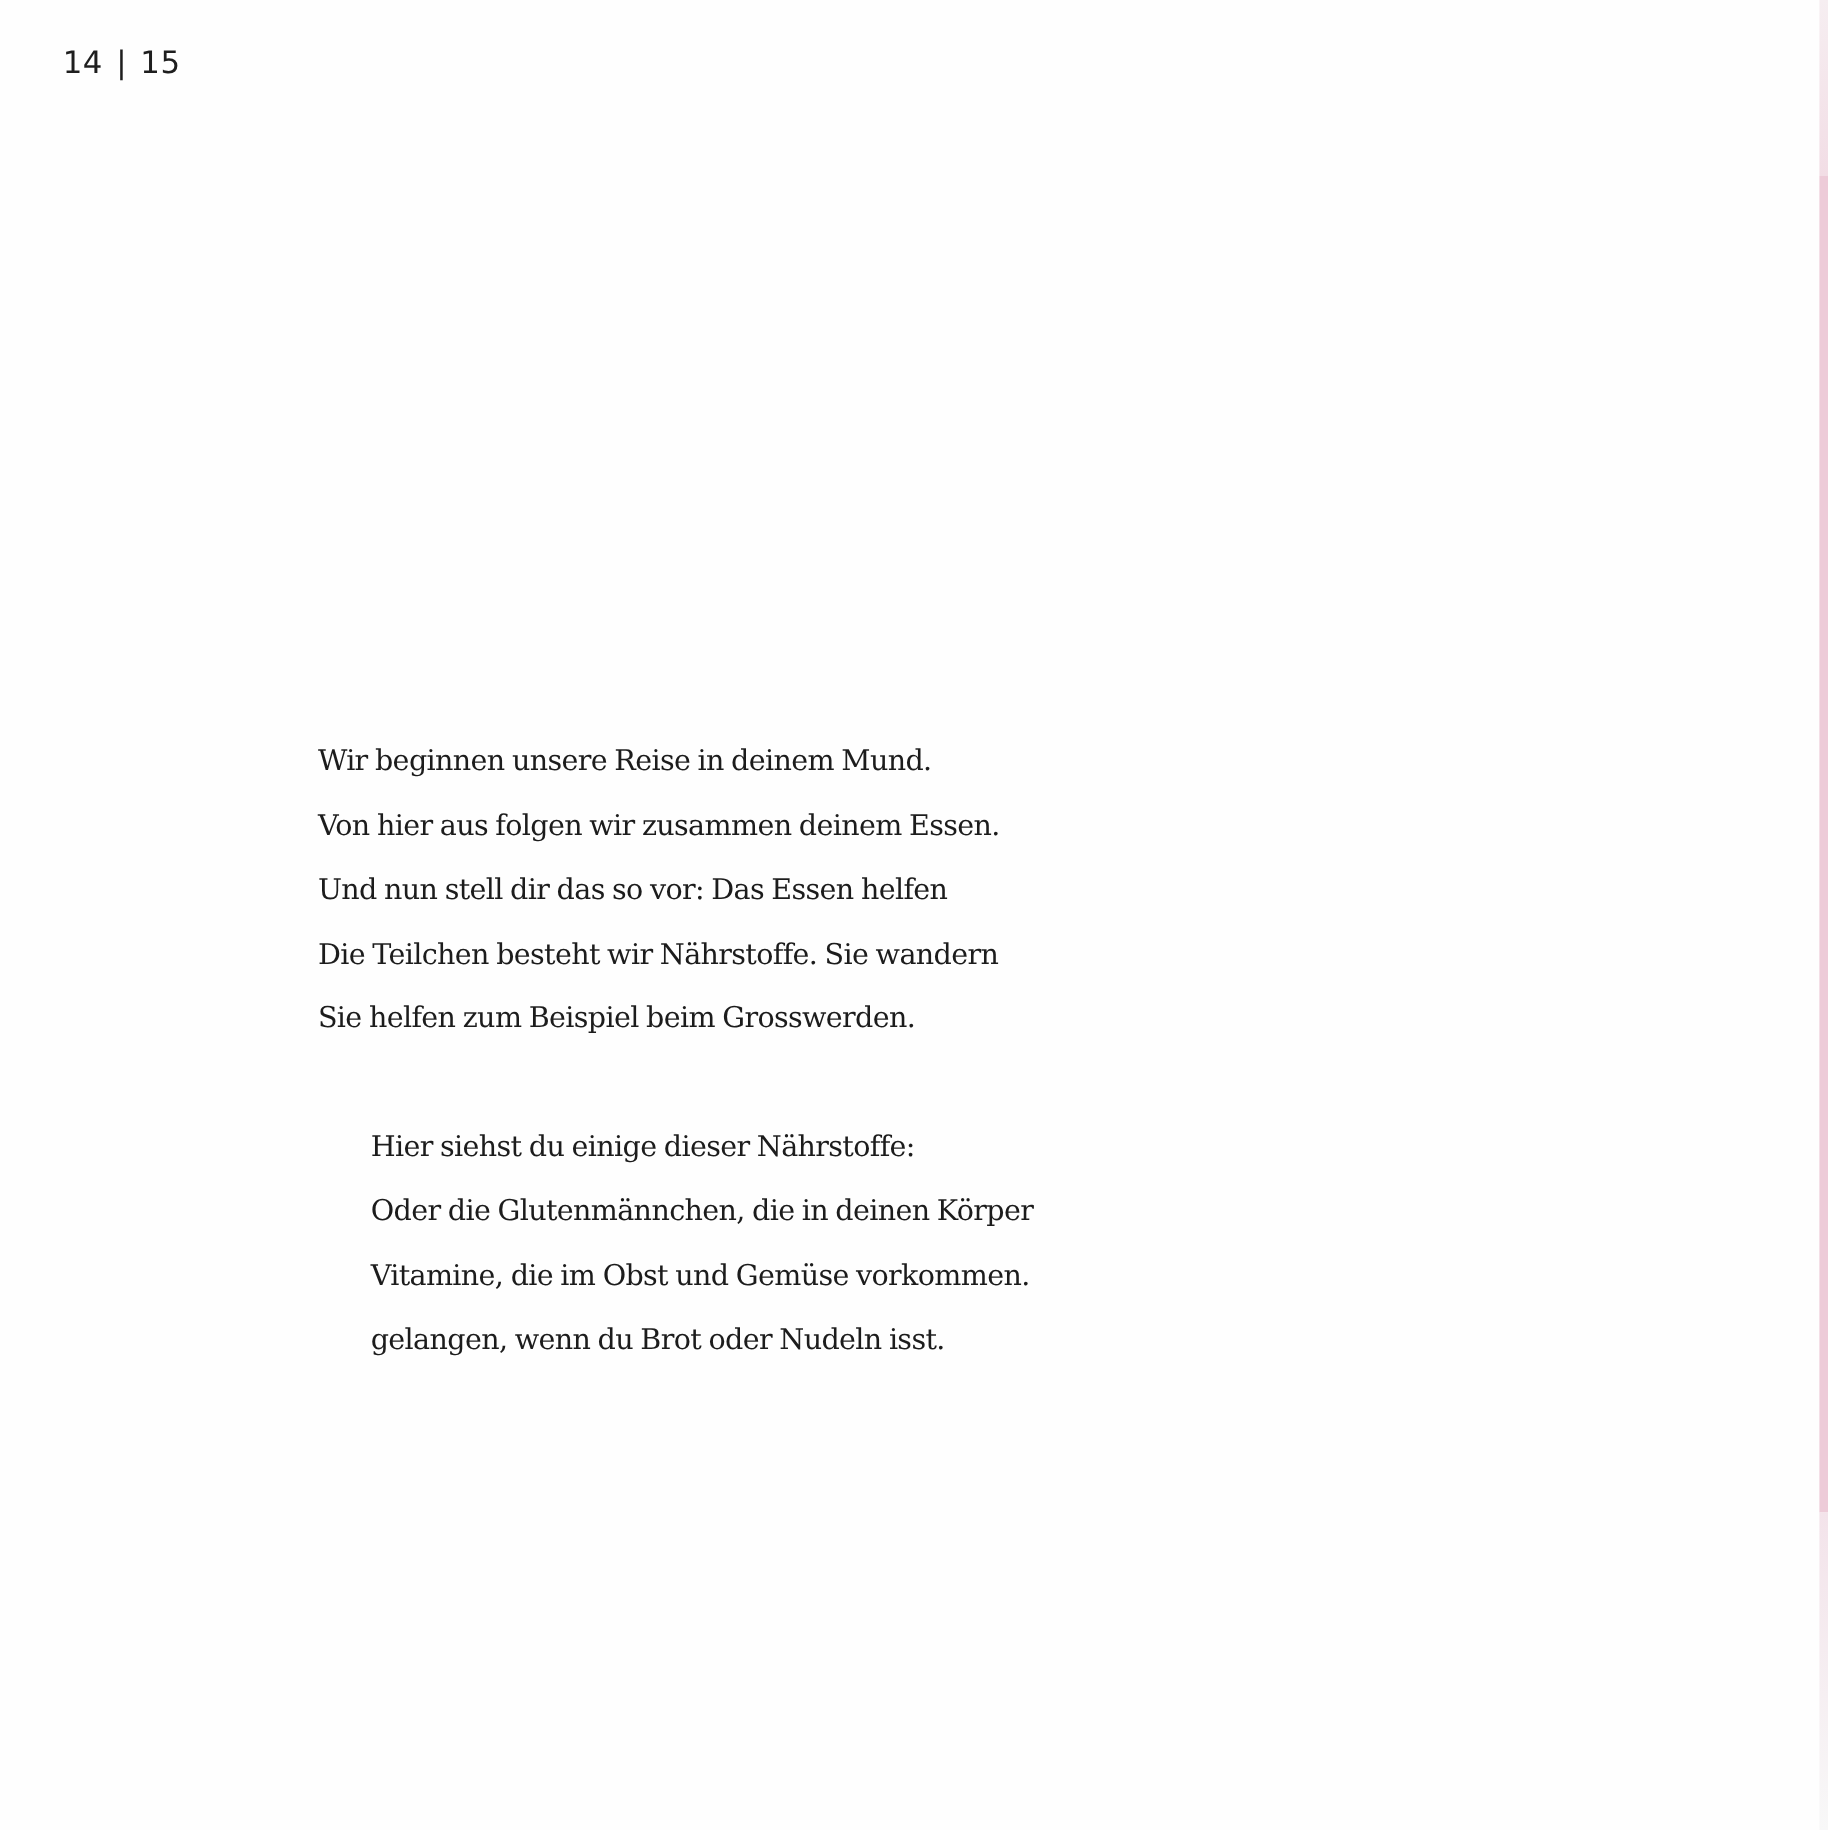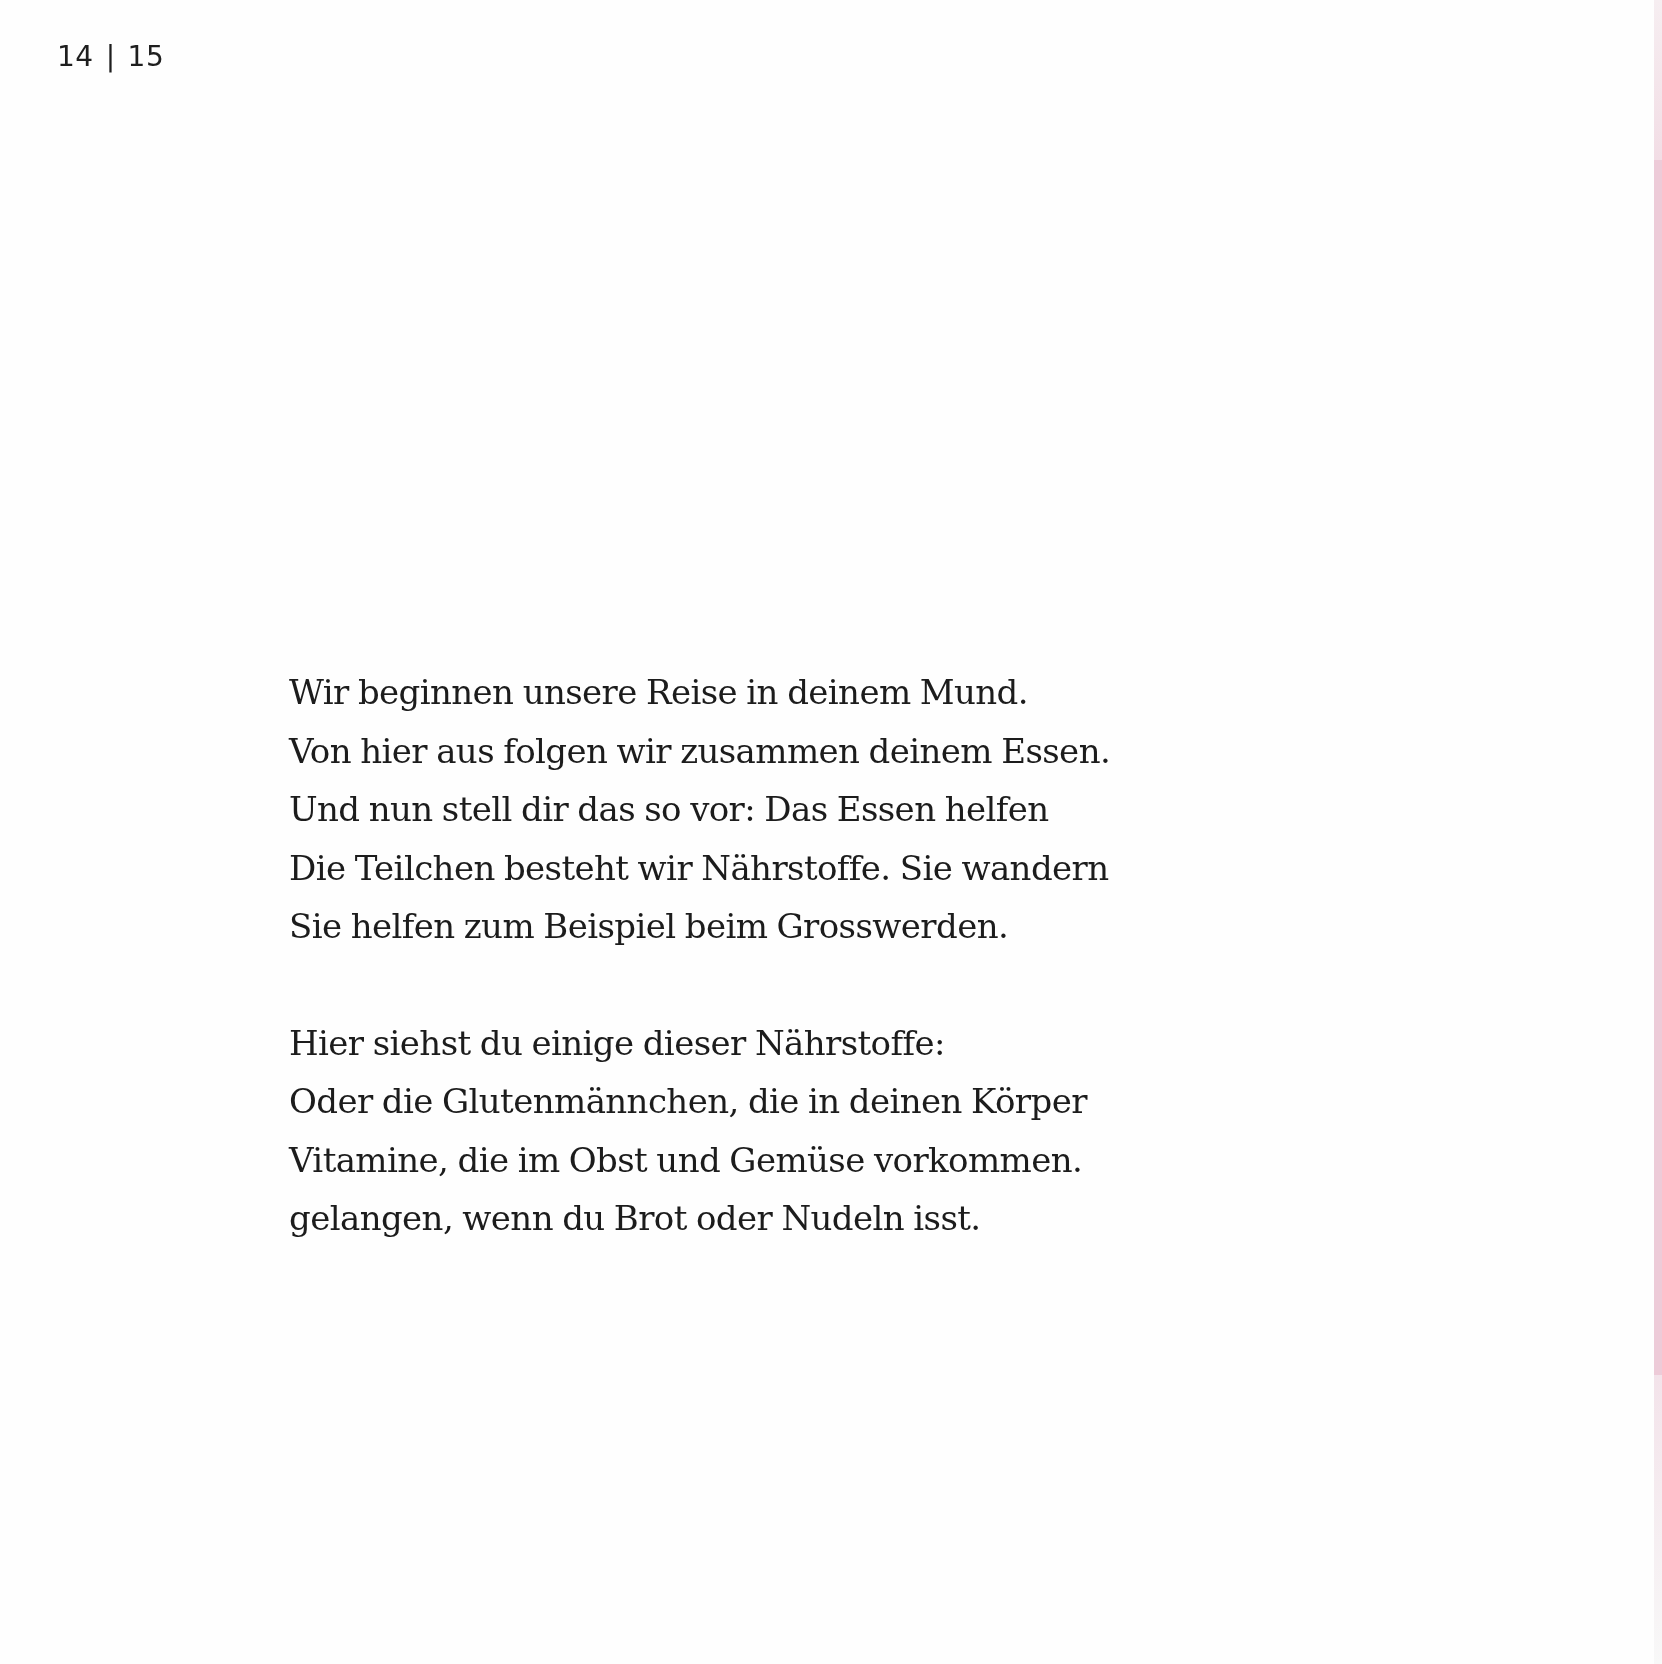--- a/index.html
+++ b/index.html
@@ -26,31 +26,32 @@
     }
     .page-number .sep {
       display: inline-block;
       margin: 0 12px;
     }
     .body-text {
       position: absolute;
       left: 289px;
       top: 672px;
       font-family: "DejaVu Serif", serif;
-      font-size: 34px;
+      font-size: 26px;
       line-height: 58.5px;
       color: #1c1c1c;
       letter-spacing: -0.6px;
       word-spacing: -1px;
     }
     .paragraph {
       margin: 0;
     }
     .paragraph + .paragraph {
       margin-top: 58px;
+      margin-left: 48px;
     }
     .line {
       display: block;
       white-space: nowrap;
       height: 58.5px;
       line-height: 40px;
     }
     .edge-strip {
       position: absolute;
       right: 0;

